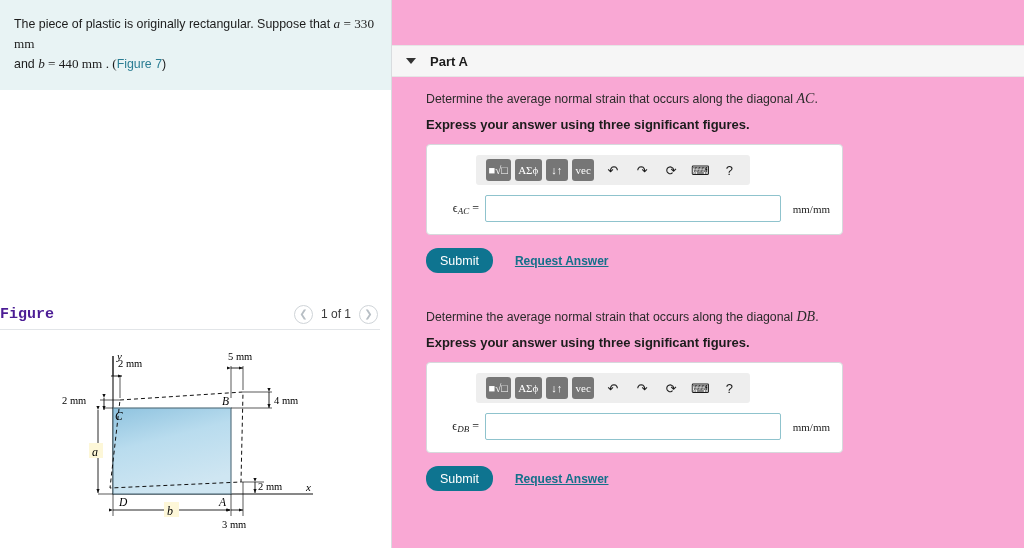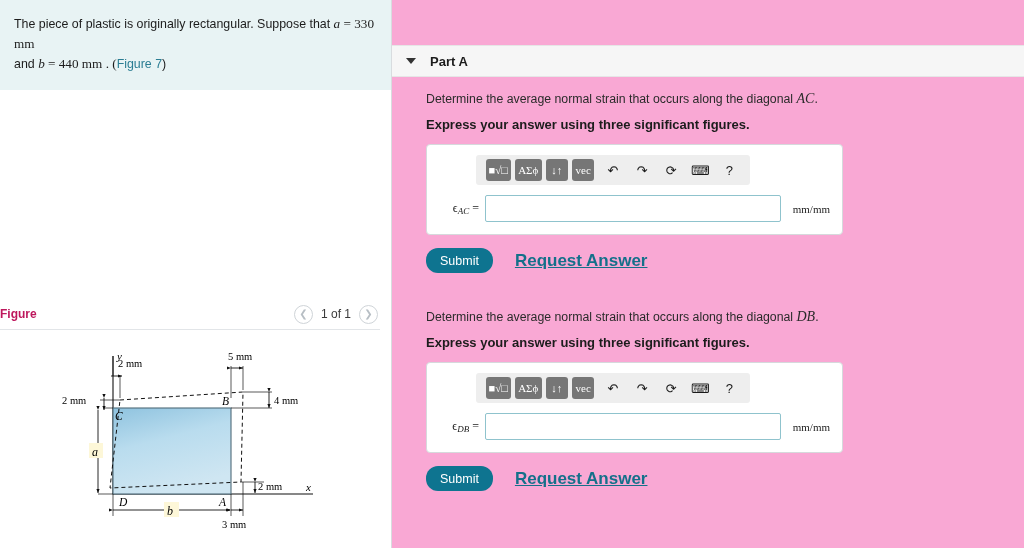--- a/index.html
+++ b/index.html
@@ -31,21 +31,21 @@
   .problem-box .mathrm { font-family: "Liberation Serif", serif; font-size: 13.2px; }
   .fig-link { color: #2b7d93; text-decoration: none; }
 
   .figure-header {
     position: absolute;
     top: 300px; left: 0; width: 392px;
     height: 28px;
     display: flex; align-items: center;
     padding: 0 14px 0 0;
   }
-  .figure-title { font-size: 12px; font-weight: bold; color: #be185d; }
+  .figure-title { font-size: 15px; font-weight: bold; color: #4c1d95; font-family: Liberation Mono, monospace; }
   .fig-nav { margin-left: auto; display: flex; align-items: center; gap: 8px; }
   .circ-btn {
     width: 19px; height: 19px; border-radius: 50%;
     border: 1px solid #cfd4d8; background: #fff;
     display: flex; align-items: center; justify-content: center;
     color: #b7bec4; font-size: 10px; line-height: 1;
     cursor: pointer;
   }
   .fig-count { font-size: 12px; color: #3a3a3a; }
   .figure-rule {
@@ -155,21 +155,21 @@
     height: 25px;
     padding: 0 14px;
     font-size: 12.5px;
     cursor: pointer;
     font-family: "Liberation Sans", sans-serif;
     border-radius: 12px;
   }
   .req-answer {
     margin-left: 22px;
     color: #14708a;
-    font-size: 17px;
+    font-size: 12px;
     font-weight: bold;
     text-decoration: underline;
     cursor: pointer;
   }
 
   svg text { font-family: "Liberation Serif", serif; }
 </style>
 </head>
 <body>
 

